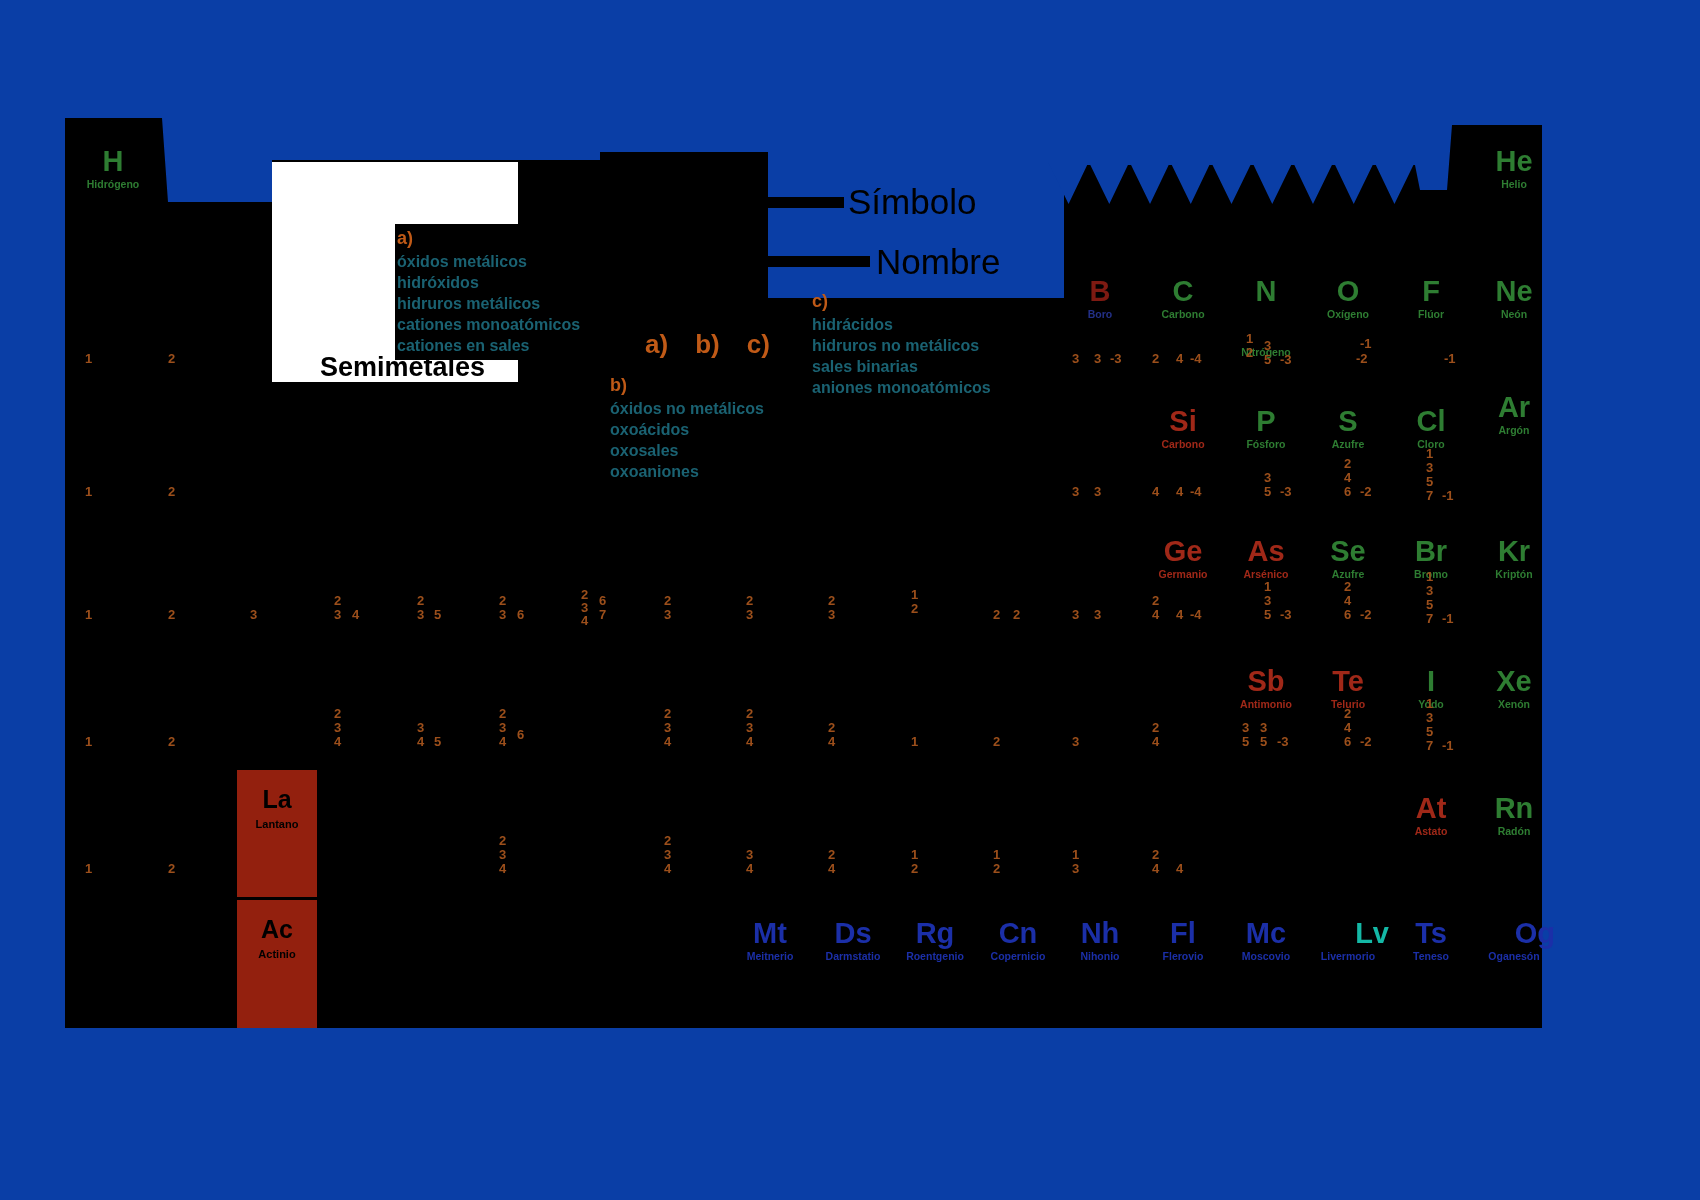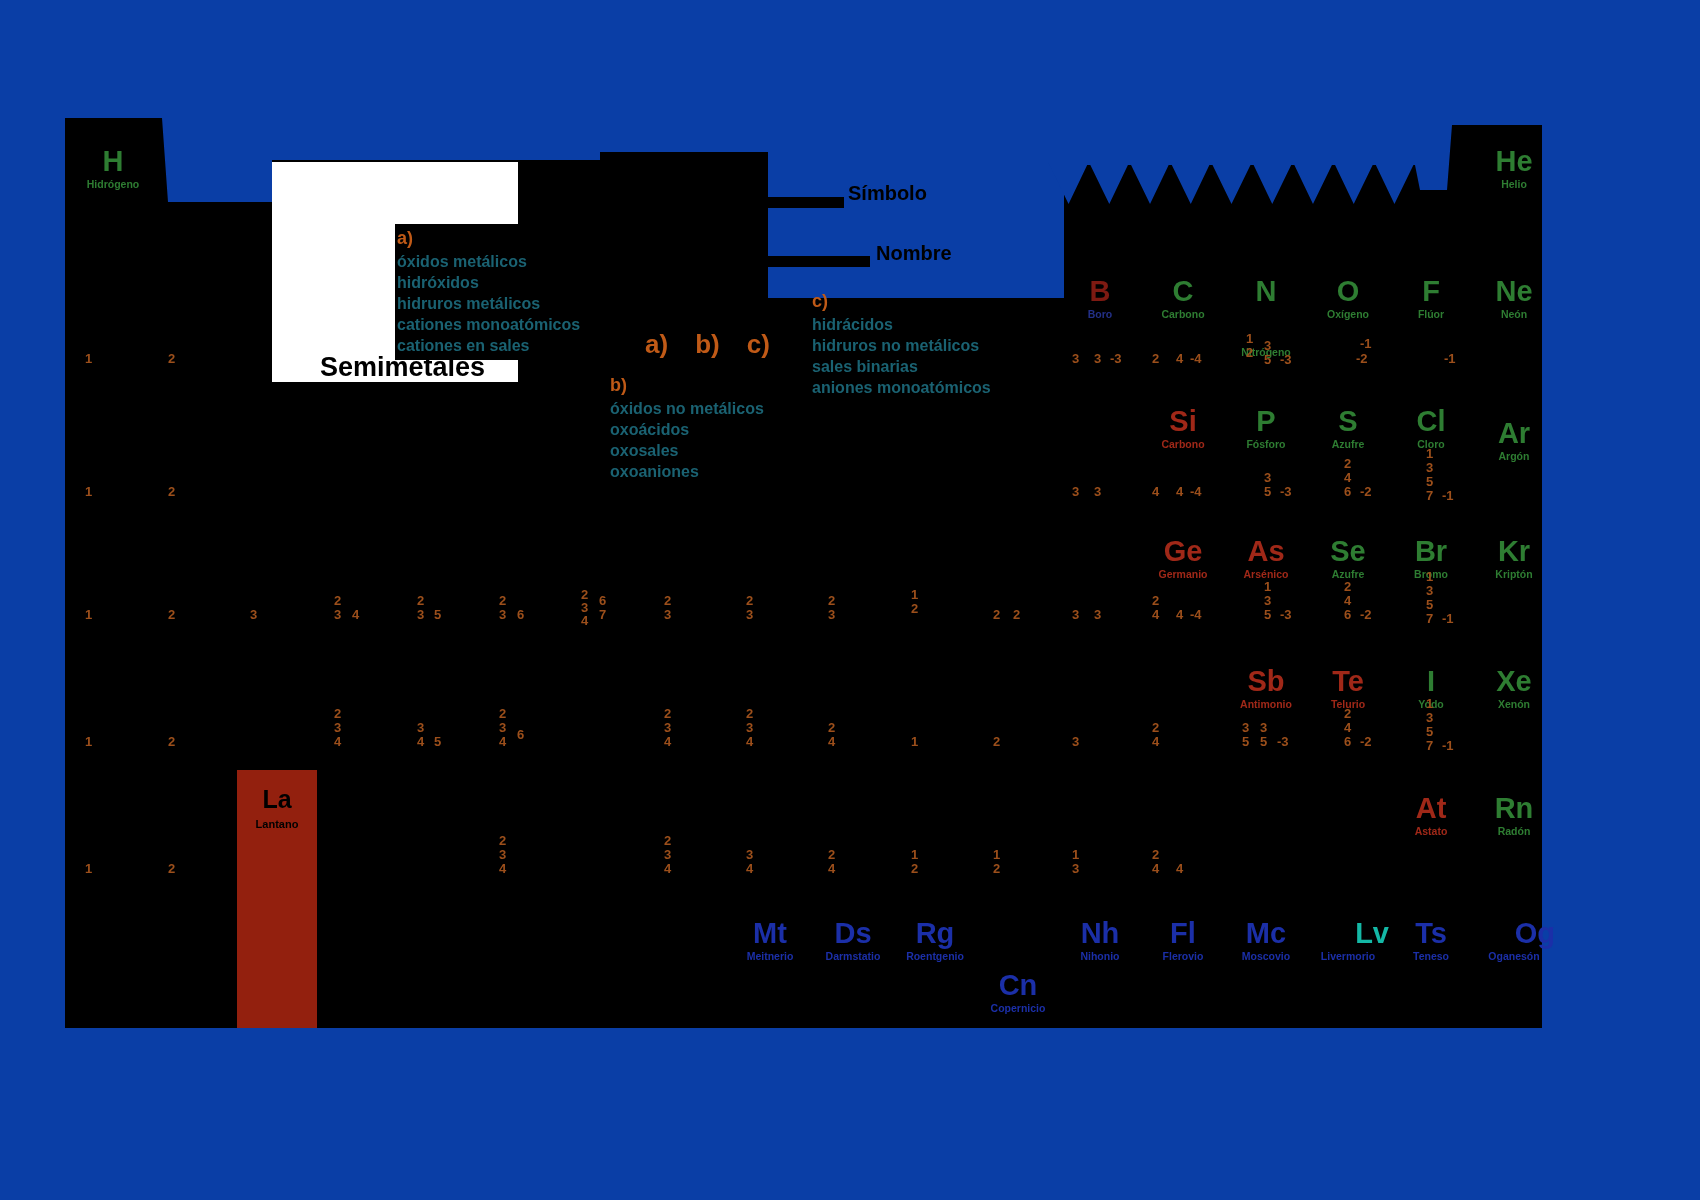--- a/index.html
+++ b/index.html
@@ -16,21 +16,21 @@
   .zigzag{position:absolute;left:1048px;top:158px;width:367px;height:46px;background:#0a3ea6;
     clip-path:polygon(0% 0%,100% 0%,100% 8%,94.4% 100%,88.9% 8%,83.3% 100%,77.8% 8%,72.2% 100%,
       66.7% 8%,61.1% 100%,55.6% 8%,50% 100%,44.4% 8%,38.9% 100%,33.3% 8%,27.8% 100%,
       22.2% 8%,16.7% 100%,11.1% 8%,5.6% 100%,0% 8%);}
   .white-box{position:absolute;left:272px;top:162px;width:246px;height:220px;background:#ffffff;}
   .list-box-a{position:absolute;left:395px;top:224px;width:214px;height:136px;background:#000;}
   .sample-cell{position:absolute;left:625px;top:152px;width:143px;height:218px;background:#000;}
   .arrow{position:absolute;background:#000;height:11px;}
   .arrow.a1{left:766px;top:197px;width:78px;}
   .arrow.a2{left:766px;top:256px;width:104px;}
-  .black-label{position:absolute;color:#000;font-weight:bold;font-size:20px;}
+  .black-label{position:absolute;color:#000;font-weight:normal;font-size:35px;}
   .lbl-symbol{left:848px;top:182px;}
   .lbl-name{left:876px;top:242px;}
   .semimetales{position:absolute;left:320px;top:352px;font-size:27px;font-weight:bold;color:#000;}
   .vlist{position:absolute;color:#1a6272;font-size:16px;font-weight:bold;line-height:21px;white-space:nowrap;}
   .vlist .key{display:block;color:#c05a17;font-size:18px;margin-bottom:2px;}
   .list-a{left:397px;top:228px;}
   .list-b{left:610px;top:375px;}
   .list-c{left:812px;top:291px;}
   .abc-row{position:absolute;left:645px;top:329px;color:#c05a17;font-size:26px;font-weight:bold;}
   .abc-row span{margin-right:27px;}
@@ -87,20 +87,24 @@
       <div>aniones monoatómicos</div>
     </div>
 
   <div class="abc-row" id="abc-row"><span>a)</span><span>b)</span><span>c)</span></div>
 
   <div class="red-box">
     <div class="red-cell">
       <div class="sym">La</div>
       <div class="nm">Lantano</div>
     </div>
+    <div class="red-cell">
+      <div class="sym">Ac</div>
+      <div class="nm">Actinio</div>
+    </div>
   </div>
 
   <div id="elements-layer">
       <div class="element" style="left: 72px; top: 146px;">
         <div class="sym" style="color: rgb(46, 125, 50);">H</div>
         <div class="nm" style="color: rgb(46, 125, 50);">Hidrógeno</div>
       </div>
       <div class="element" style="left: 1473px; top: 146px;">
         <div class="sym" style="color: rgb(46, 125, 50);">He</div>
         <div class="nm" style="color: rgb(46, 125, 50);">Helio</div>
@@ -138,21 +142,21 @@
         <div class="nm" style="color: rgb(46, 125, 50);">Fósforo</div>
       </div>
       <div class="element" style="left: 1307px; top: 406px;">
         <div class="sym" style="color: rgb(46, 125, 50);">S</div>
         <div class="nm" style="color: rgb(46, 125, 50);">Azufre</div>
       </div>
       <div class="element" style="left: 1390px; top: 406px;">
         <div class="sym" style="color: rgb(46, 125, 50);">Cl</div>
         <div class="nm" style="color: rgb(46, 125, 50);">Cloro</div>
       </div>
-      <div class="element" style="left: 1473px; top: 418px;">
+      <div class="element" style="left: 1473px; top: 392px;">
         <div class="sym" style="color: rgb(46, 125, 50);">Ar</div>
         <div class="nm" style="color: rgb(46, 125, 50);">Argón</div>
       </div>
       <div class="element" style="left: 1142px; top: 536px;">
         <div class="sym" style="color: rgb(160, 40, 24);">Ge</div>
         <div class="nm" style="color: rgb(160, 40, 24);">Germanio</div>
       </div>
       <div class="element" style="left: 1225px; top: 536px;">
         <div class="sym" style="color: rgb(160, 40, 24);">As</div>
         <div class="nm" style="color: rgb(160, 40, 24);">Arsénico</div>
@@ -198,21 +202,21 @@
         <div class="nm" style="color: rgb(27, 47, 168);">Meitnerio</div>
       </div>
       <div class="element" style="left: 812px; top: 918px;">
         <div class="sym" style="color: rgb(27, 47, 168);">Ds</div>
         <div class="nm" style="color: rgb(27, 47, 168);">Darmstatio</div>
       </div>
       <div class="element" style="left: 894px; top: 918px;">
         <div class="sym" style="color: rgb(27, 47, 168);">Rg</div>
         <div class="nm" style="color: rgb(27, 47, 168);">Roentgenio</div>
       </div>
-      <div class="element" style="left: 977px; top: 970px;">
+      <div class="element" style="left: 977px; top: 918px;">
         <div class="sym" style="color: rgb(27, 47, 168);">Cn</div>
         <div class="nm" style="color: rgb(27, 47, 168);">Copernicio</div>
       </div>
       <div class="element" style="left: 1059px; top: 918px;">
         <div class="sym" style="color: rgb(27, 47, 168);">Nh</div>
         <div class="nm" style="color: rgb(27, 47, 168);">Nihonio</div>
       </div>
       <div class="element" style="left: 1142px; top: 918px;">
         <div class="sym" style="color: rgb(27, 47, 168);">Fl</div>
         <div class="nm" style="color: rgb(27, 47, 168);">Flerovio</div>

